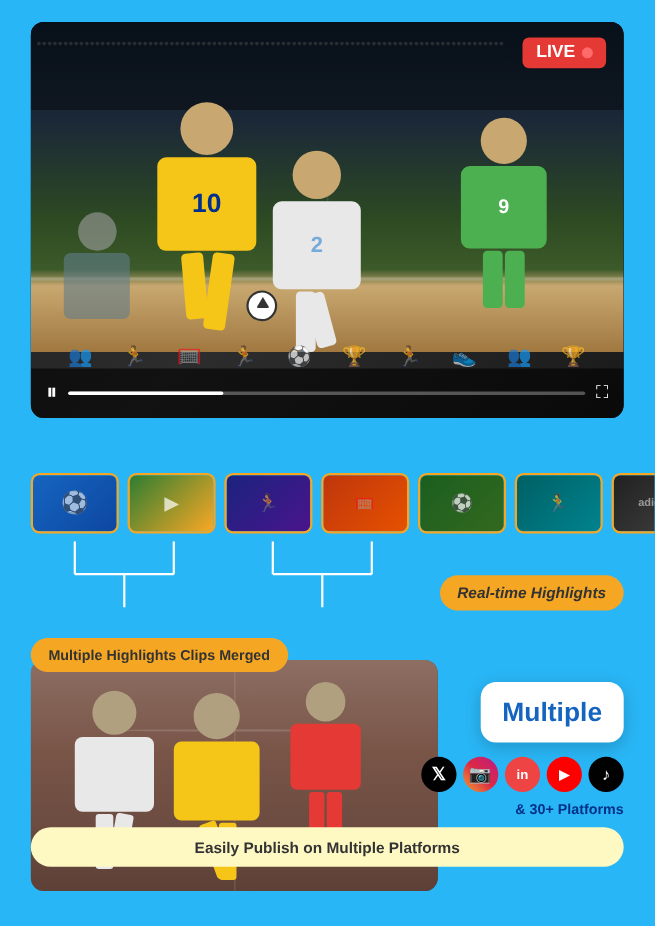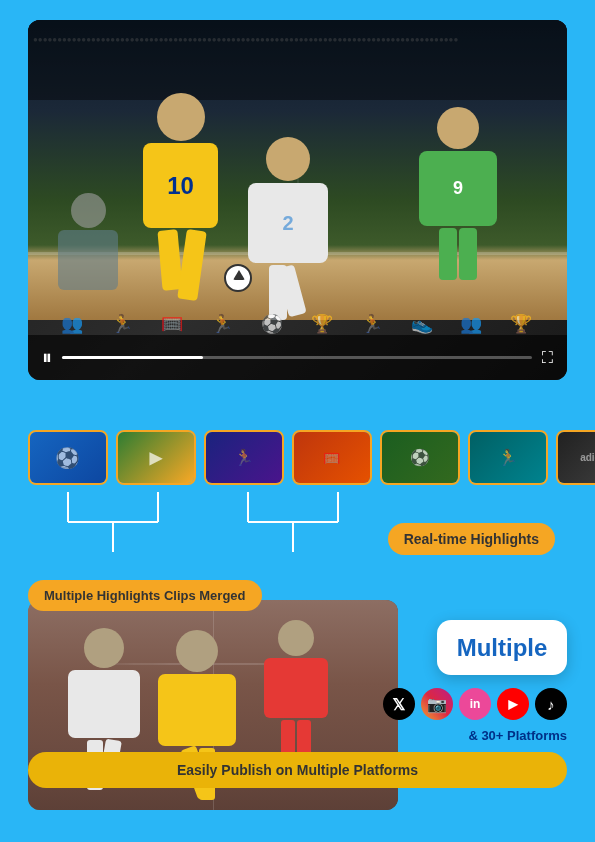--- a/index.html
+++ b/index.html
@@ -171,27 +171,28 @@
     .thumb-3 { background: linear-gradient(135deg, #1a237e, #4a148c); }
     .thumb-4 { background: linear-gradient(135deg, #bf360c, #e65100); }
     .thumb-5 { background: linear-gradient(135deg, #1b5e20, #33691e); }
     .thumb-6 { background: linear-gradient(135deg, #006064, #00838f); }
     .thumb-7 { background: linear-gradient(135deg, #212121, #424242); }
 
     
     .highlights-badge {
       position: absolute;
       top: 523px;
-      right: 40px;
+      right: 28px;
       background: #f5a623;
       color: #333;
       padding: 8px 16px;
       border-radius: 20px;
       font-size: 14px;
       font-weight: 800;
+      font-style: italic;
     }
 
     
     .bottom-section {
       position: absolute;
       top: 580px;
       left: 28px;
       right: 28px;
     }
 
@@ -258,41 +259,41 @@
       display: flex;
       align-items: center;
       justify-content: center;
       font-size: 14px;
       font-weight: 900;
       cursor: pointer;
     }
 
     .social-x { background: #000; color: white; font-size: 16px; font-weight: 900; }
     .social-ig { background: linear-gradient(45deg, #f09433, #e6683c, #dc2743, #cc2366, #bc1888); color: white; }
-    .social-li { background: #ec4899; color: white; font-size: 12px; font-weight: 900; }
+    .social-li { background: #ef4444; color: white; font-size: 12px; font-weight: 900; }
     .social-yt { background: #ff0000; color: white; font-size: 12px; }
     .social-tt { background: #010101; color: white; font-size: 12px; font-weight: 900; }
 
     .platforms-text {
       position: absolute;
       top: 148px;
       right: 0;
       color: #003087;
       font-size: 13px;
       font-weight: 700;
       text-align: right;
     }
 
     
     .publish-platforms-badge {
       position: absolute;
       top: 172px;
       left: 0;
       right: 0;
-      background: #eab308;
+      background: #fef9c3;
       color: #333;
       padding: 10px 16px;
       border-radius: 22px;
       font-size: 14px;
       font-weight: 800;
       text-align: center;
     }
   </style>
 </head>
 <body>
@@ -310,21 +311,21 @@
           <span style="color:#555;font-size:8px;">●●●●●●●●●●●●●●●●●●●●●●●●●●●●●●●●●●●●●●●●●●●●●●●●●●●●●●●●●●●●●●●●●●●●●●●●●●●●●●●●●●●●●●●●</span>
         </div>
       </div>
 
       <div style="position:absolute;bottom:65px;left:0;right:0;height:3px;background:rgba(255,255,255,0.2);"></div>
       <div style="position:absolute;bottom:65px;left:50%;width:1px;height:80px;background:rgba(255,255,255,0.15);transform:translateX(-50%);bottom:65px;height:80px;"></div>
     </div>
 
     <div style="position:absolute;bottom:80px;left:115px;">
       <div style="width:48px;height:48px;border-radius:50%;background:#c8a870;margin:0 auto;"></div>
-      <div style="width:75px;height:85px;background:#f5c518;border-radius:8px;margin-top:2px;position:relative;display:flex;align-items:center;justify-content:center;color:#00308f;font-size:24px;font-weight:900;">10</div>
+      <div style="width:90px;height:85px;background:#f5c518;border-radius:8px;margin-top:2px;position:relative;display:flex;align-items:center;justify-content:center;color:#00308f;font-size:24px;font-weight:900;">10</div>
       <div style="display:flex;gap:2px;margin-top:2px;justify-content:center;">
         <div style="width:20px;height:60px;background:#f5c518;border-radius:4px;transform:rotate(-5deg);"></div>
         <div style="width:20px;height:70px;background:#f5c518;border-radius:4px;transform:rotate(8deg);"></div>
       </div>
     </div>
 
     <div style="position:absolute;bottom:60px;left:220px;">
       <div style="width:44px;height:44px;border-radius:50%;background:#c8a870;margin:0 auto;"></div>
       <div style="width:80px;height:80px;background:#e8e8e8;border-radius:8px;margin-top:2px;display:flex;align-items:center;justify-content:center;color:#75aadb;font-size:20px;font-weight:900;">2</div>
       <div style="display:flex;gap:2px;margin-top:2px;justify-content:center;">
@@ -344,20 +345,24 @@
 
     <div style="position:absolute;bottom:88px;left:196px;width:28px;height:28px;border-radius:50%;background:white;border:2px solid #333;">
       <div style="position:absolute;top:4px;left:7px;width:12px;height:10px;background:#333;clip-path:polygon(50% 0%,0% 100%,100% 100%);border-radius:2px;"></div>
     </div>
 
     <div style="position:absolute;bottom:90px;left:30px;opacity:0.6;">
       <div style="width:35px;height:35px;border-radius:50%;background:#a0a0a0;margin:0 auto;"></div>
       <div style="width:60px;height:60px;background:#607d8b;border-radius:6px;margin-top:2px;"></div>
     </div>
 
+    <div class="live-badge">
+      <span>LIVE</span>
+      <div class="live-dot"></div>
+    </div>
 
     <div class="video-icons-row">
       <span class="sport-icon">👥</span>
       <span class="sport-icon">🏃</span>
       <span class="sport-icon">🥅</span>
       <span class="sport-icon">🏃</span>
       <span class="sport-icon">⚽</span>
       <span class="sport-icon">🏆</span>
       <span class="sport-icon">🏃</span>
       <span class="sport-icon">👟</span>

